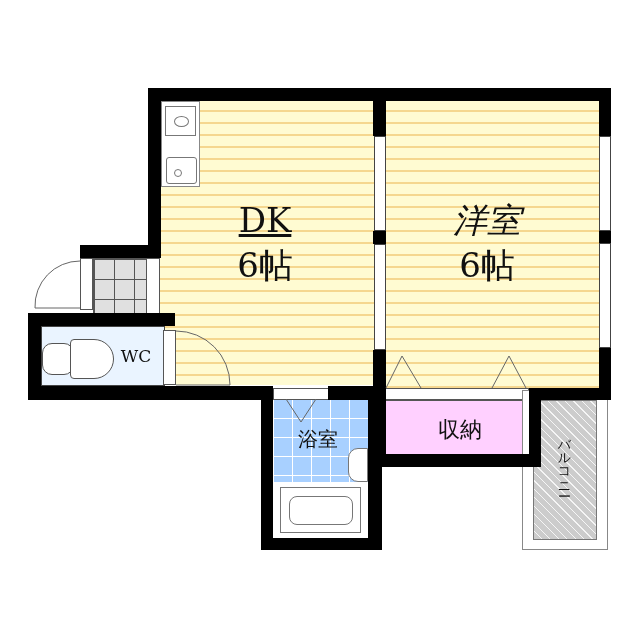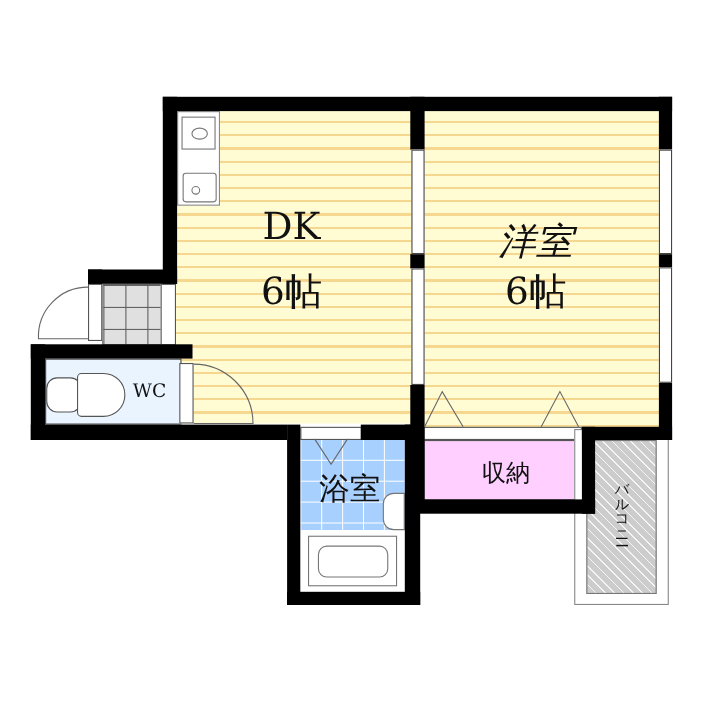--- a/index.html
+++ b/index.html
@@ -43,21 +43,21 @@
 <div class="label" style="left:114px;top:346px;width:44px;font-family:'DejaVu Serif',serif;font-size:17px;">WC</div>
 <div class="abs" style="left:163px;top:330px;width:13px;height:55px;background:#fff;border:1px solid #555;box-sizing:border-box;"></div>
 
 <div class="abs" style="left:273px;top:399px;width:95px;height:83px;background-color:#a8d0ff;background-image:linear-gradient(#fff 1px, transparent 1px),linear-gradient(90deg,#fff 1px,transparent 1px);background-size:19px 19px;"></div>
 <div class="abs" style="left:273px;top:388px;width:56px;height:12px;background:#fff;border:1px solid #555;box-sizing:border-box;"></div>
 <div class="abs" style="left:273px;top:482px;width:95px;height:56px;background:#fff;"></div>
 <div class="abs" style="left:280px;top:487px;width:81px;height:46px;border:1px solid #777;box-sizing:border-box;">
   <div style="position:absolute;left:8px;top:8px;width:62px;height:27px;border:1px solid #777;border-radius:8px;"></div>
 </div>
 <div class="abs" style="left:348px;top:448px;width:20px;height:34px;border:1px solid #777;border-radius:10px 0 0 10px;background:#fff;box-sizing:border-box;"></div>
-<div class="label jp-label" style="left:283px;top:426px;width:70px;font-size:28px;">浴室</div>
+<div class="label jp-label" style="left:283px;top:426px;width:70px;font-size:20px;">浴室</div>
 
 <div class="abs" style="left:385px;top:388px;width:144px;height:12px;background:#fff;border:1px solid #555;box-sizing:border-box;"></div>
 <div class="abs" style="left:385px;top:400px;width:144px;height:55px;background:#ffd0ff;border:1px solid #555;box-sizing:border-box;"></div>
 <div class="label jp-label" style="left:420px;top:415px;width:80px;font-size:22px;">収納</div>
 
 <div class="abs" style="left:522px;top:390px;width:86px;height:160px;background:#fff;border:1px solid #888;box-sizing:border-box;"></div>
 <div class="abs" style="left:533px;top:400px;width:64px;height:140px;background-color:#cccccc;background-image:repeating-linear-gradient(45deg, #cccccc 0px, #cccccc 5px, #f5f5f5 5px, #f5f5f5 6px);border:1px solid #777;box-sizing:border-box;"></div>
 <div class="label jp-label" style="left:554px;top:430px;width:20px;font-size:13px;writing-mode:vertical-rl;line-height:20px;">バルコニー</div>
 
 <div class="wall" style="left:148px;top:88px;width:463px;height:13px;"></div>
@@ -93,16 +93,16 @@
   <path d="M0 1 A54 54 0 0 1 54 55 L0 55" fill="none" stroke="#666" stroke-width="1"></path>
 </svg>
 <svg style="left:285px;top:399px;" width="40" height="25">
   <path d="M1 0 L16 23 L31 0" fill="none" stroke="#666" stroke-width="1"></path>
 </svg>
 <svg style="left:385px;top:352px;" width="150" height="38">
   <path d="M1 36 L17 4 L36 36" fill="none" stroke="#666" stroke-width="1"></path>
   <path d="M107 36 L124 4 L141 36" fill="none" stroke="#666" stroke-width="1"></path>
 </svg>
 
-<div class="label room-label" style="left:210px;top:184px;width:110px;">DK</div>
+<div class="label room-label" style="left:210px;top:198px;width:110px;text-decoration:underline;">DK</div>
 <div class="label room-label" style="left:210px;top:243px;width:110px;">6帖</div>
 <div class="label room-label jp-label" style="left:432px;top:198px;width:110px;font-family:'DejaVu Sans',sans-serif;font-style:italic;">洋室</div>
 <div class="label room-label" style="left:432px;top:243px;width:110px;">6帖</div>
 
 </body></html>

